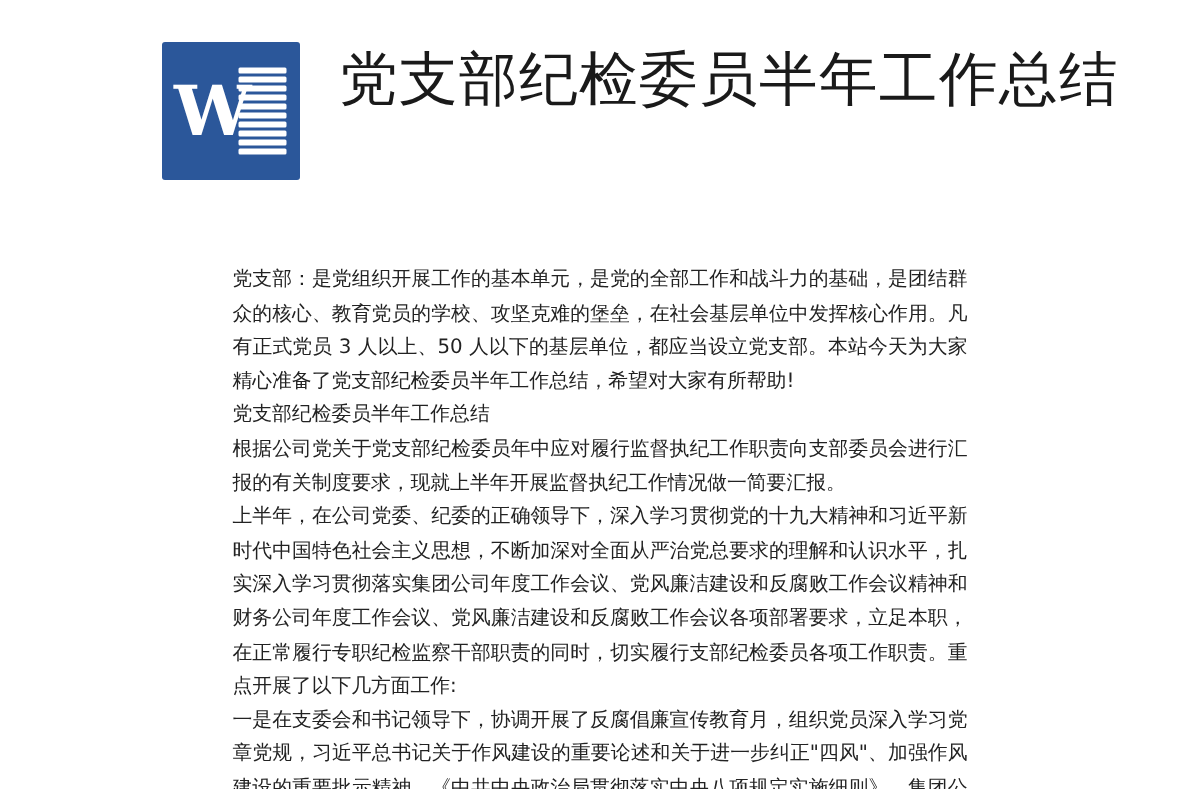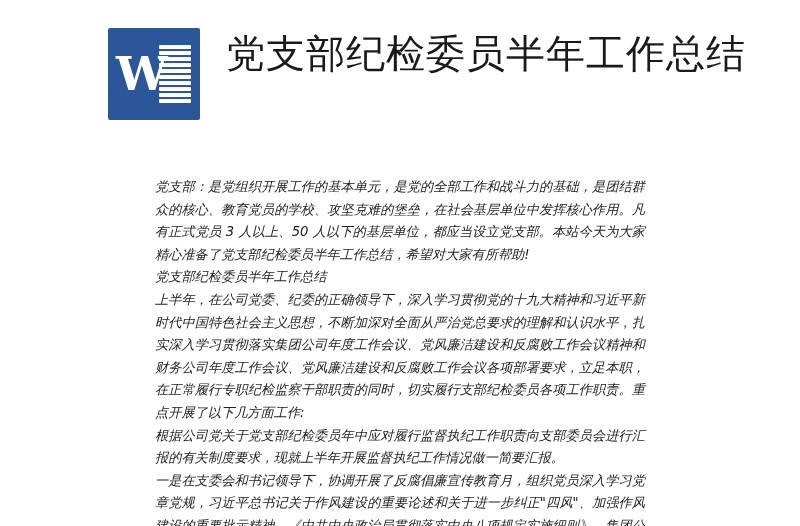--- a/index.html
+++ b/index.html
@@ -91,21 +91,20 @@
     font-size: 13.2px;
     line-height: 22.6px;
     color: #222222;
     text-align: justify;
   }
   .doc-body p {
     margin: 0;
     padding: 0;
     text-align: justify;
     word-break: break-all;
-    font-style: italic;
   }
 </style>
 </head>
 <body>
 
 <div class="page">
 
   <div class="header">
     <div class="word-icon">
       <div class="w-letter">W</div>
@@ -121,18 +120,18 @@
           <i></i>
           <i></i>
       </div>
     </div>
     <div class="doc-title">党支部纪检委员半年工作总结</div>
   </div>
 
   <div class="doc-body">
     <p>党支部：是党组织开展工作的基本单元，是党的全部工作和战斗力的基础，是团结群众的核心、教育党员的学校、攻坚克难的堡垒，在社会基层单位中发挥核心作用。凡有正式党员 3 人以上、50 人以下的基层单位，都应当设立党支部。本站今天为大家精心准备了党支部纪检委员半年工作总结，希望对大家有所帮助!</p>
     <p>党支部纪检委员半年工作总结</p>
+    <p>根据公司党关于党支部纪检委员年中应对履行监督执纪工作职责向支部委员会进行汇报的有关制度要求，现就上半年开展监督执纪工作情况做一简要汇报。</p>
     <p>上半年，在公司党委、纪委的正确领导下，深入学习贯彻党的十九大精神和习近平新时代中国特色社会主义思想，不断加深对全面从严治党总要求的理解和认识水平，扎实深入学习贯彻落实集团公司年度工作会议、党风廉洁建设和反腐败工作会议精神和财务公司年度工作会议、党风廉洁建设和反腐败工作会议各项部署要求，立足本职，在正常履行专职纪检监察干部职责的同时，切实履行支部纪检委员各项工作职责。重点开展了以下几方面工作:</p>
-    <p>根据公司党关于党支部纪检委员年中应对履行监督执纪工作职责向支部委员会进行汇报的有关制度要求，现就上半年开展监督执纪工作情况做一简要汇报。</p>
     <p>一是在支委会和书记领导下，协调开展了反腐倡廉宣传教育月，组织党员深入学习党章党规，习近平总书记关于作风建设的重要论述和关于进一步纠正"四风"、加强作风建设的重要批示精神，《中共中央政治局贯彻落实中央八项规定实施细则》、集团公司党组《关于进一步贯彻落实中央八项规定精神实施细则》《财务公司认真落实&lt;集团公司党组关于进一步贯彻落实中央八项规定精神实施细则&gt;的具体措施》集团公司《总部机关践行"马上就办"工作方案》等内容，并结合工作实际，开展研讨。开展作风建设自查，对照集团公司、财务公司党风廉洁建设和反腐败工作会议列举的各类形式主义、官僚主义突出问题表现，深入开展对</p>
   </div>
 
 </div>
 
 </body></html>

